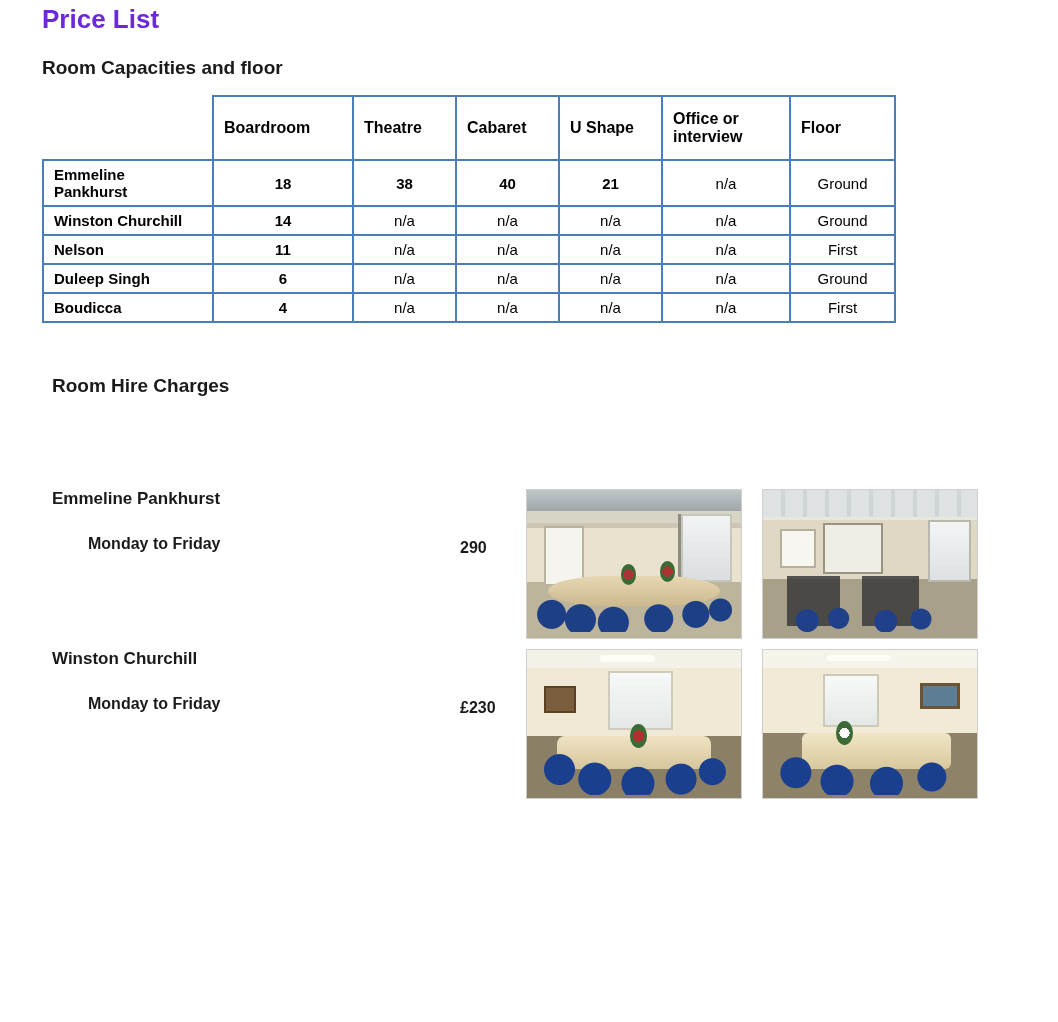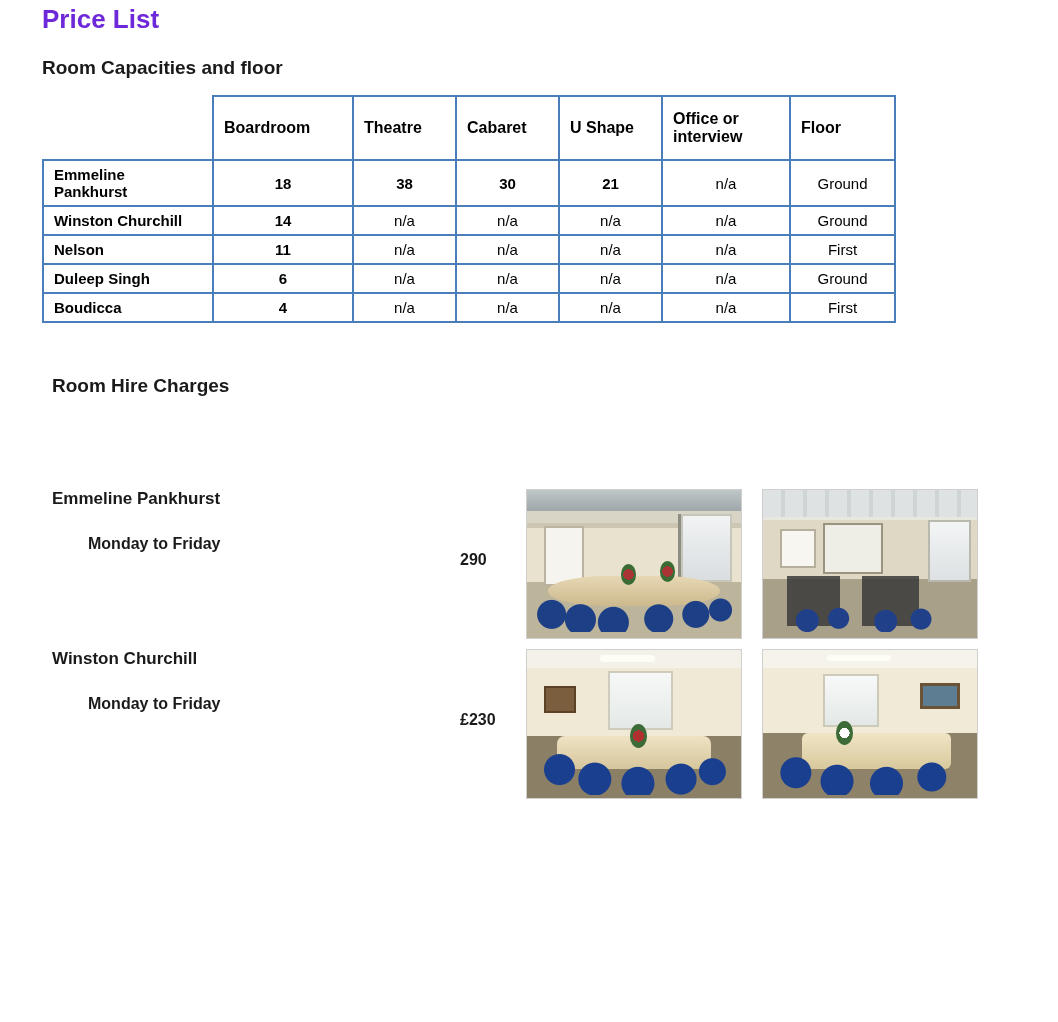--- a/index.html
+++ b/index.html
@@ -109,21 +109,21 @@
     margin-left: 36px;
     font-size: 16px;
     font-weight: bold;
     color: #1a1a1a;
     position: relative;
     height: 22px;
   }
   .charge-price {
     position: absolute;
     left: 372px;
-    top: 16px;
+    top: 4px;
     font-weight: bold;
   }
 
   
   .photos {
     position: absolute;
     top: 0;
     left: 474px;
     display: flex;
     gap: 20px;
@@ -327,21 +327,21 @@
           <th>U Shape</th>
           <th>Office or interview</th>
           <th>Floor</th>
         </tr>
       </thead>
       <tbody>
         <tr>
           <th class="rowhead">Emmeline Pankhurst</th>
           <td class="num">18</td>
           <td class="num">38</td>
-          <td class="num">30</td>
+          <td class="num">40</td>
           <td class="num">21</td>
           <td>n/a</td>
           <td class="floor">Ground</td>
         </tr>
         <tr>
           <th class="rowhead">Winston Churchill</th>
           <td class="num">14</td>
           <td>n/a</td>
           <td>n/a</td>
           <td>n/a</td>

